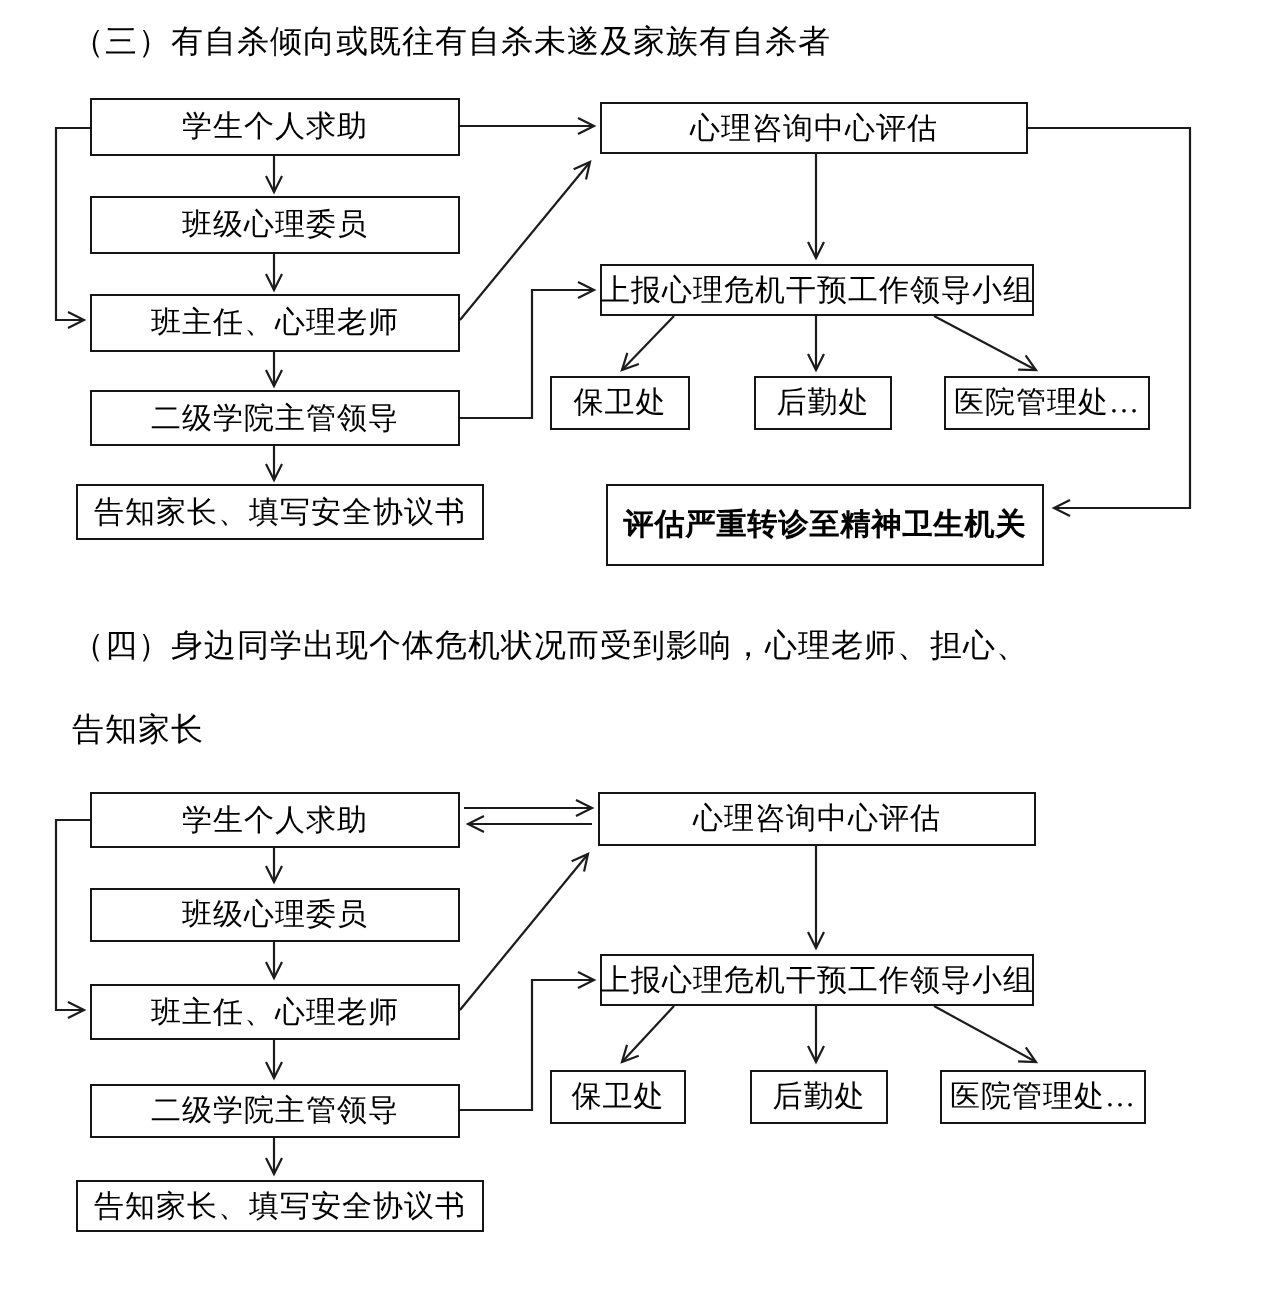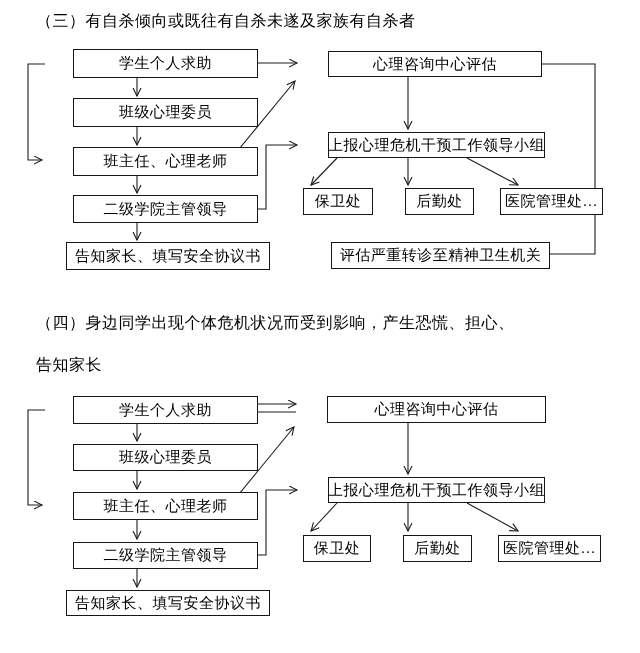--- a/index.html
+++ b/index.html
@@ -33,21 +33,20 @@
     position:absolute;
     box-sizing:border-box;
     border:1px solid #161616;
     background:#ffffff;
     display:flex;
     align-items:center;
     justify-content:center;
     font-size:15px;
     letter-spacing:0.5px;
     white-space:nowrap;
-    margin-left:28px;
   }
 </style>
 </head>
 <body>
 
 <div class="page">
 
   <svg class="arrows" viewBox="0 0 640 653" xmlns="http://www.w3.org/2000/svg">
     <defs>
       <marker id="arw" markerWidth="11" markerHeight="11" refX="8.5" refY="4.5" orient="auto" markerUnits="userSpaceOnUse">
@@ -89,23 +88,23 @@
   <div class="box" style="left:45px;top:49px;width:185px;height:29px;">学生个人求助</div>
   <div class="box" style="left:45px;top:98px;width:185px;height:29px;">班级心理委员</div>
   <div class="box" style="left:45px;top:147px;width:185px;height:29px;">班主任、心理老师</div>
   <div class="box" style="left:45px;top:195px;width:185px;height:28px;">二级学院主管领导</div>
   <div class="box" style="left:38px;top:242px;width:204px;height:28px;">告知家长、填写安全协议书</div>
   <div class="box" style="left:300px;top:51px;width:214px;height:26px;">心理咨询中心评估</div>
   <div class="box" style="left:300px;top:132px;width:217px;height:26px;">上报心理危机干预工作领导小组</div>
   <div class="box" style="left:275px;top:188px;width:70px;height:27px;">保卫处</div>
   <div class="box" style="left:377px;top:188px;width:69px;height:27px;">后勤处</div>
   <div class="box" style="left:472px;top:188px;width:103px;height:27px;">医院管理处…</div>
-  <div class="box" style="left:303px;top:242px;width:219px;height:27px;">评估严重转诊至精神卫生机关</div>
+  <div class="box" style="left:303px;top:242px;width:219px;height:41px;font-weight:bold;">评估严重转诊至精神卫生机关</div>
 
-  <div class="heading" style="left:36px;top:313px;">（四）身边同学出现个体危机状况而受到影响，产生恐慌、担心、</div>
+  <div class="heading" style="left:36px;top:313px;">（四）身边同学出现个体危机状况而受到影响，心理老师、担心、</div>
   <div class="heading" style="left:36px;top:355px;">告知家长</div>
 
   <div class="box" style="left:45px;top:396px;width:185px;height:28px;">学生个人求助</div>
   <div class="box" style="left:45px;top:444px;width:185px;height:27px;">班级心理委员</div>
   <div class="box" style="left:45px;top:492px;width:185px;height:28px;">班主任、心理老师</div>
   <div class="box" style="left:45px;top:542px;width:185px;height:27px;">二级学院主管领导</div>
   <div class="box" style="left:38px;top:590px;width:204px;height:26px;">告知家长、填写安全协议书</div>
   <div class="box" style="left:299px;top:396px;width:219px;height:27px;">心理咨询中心评估</div>
   <div class="box" style="left:300px;top:477px;width:217px;height:26px;">上报心理危机干预工作领导小组</div>
   <div class="box" style="left:275px;top:535px;width:68px;height:27px;">保卫处</div>

